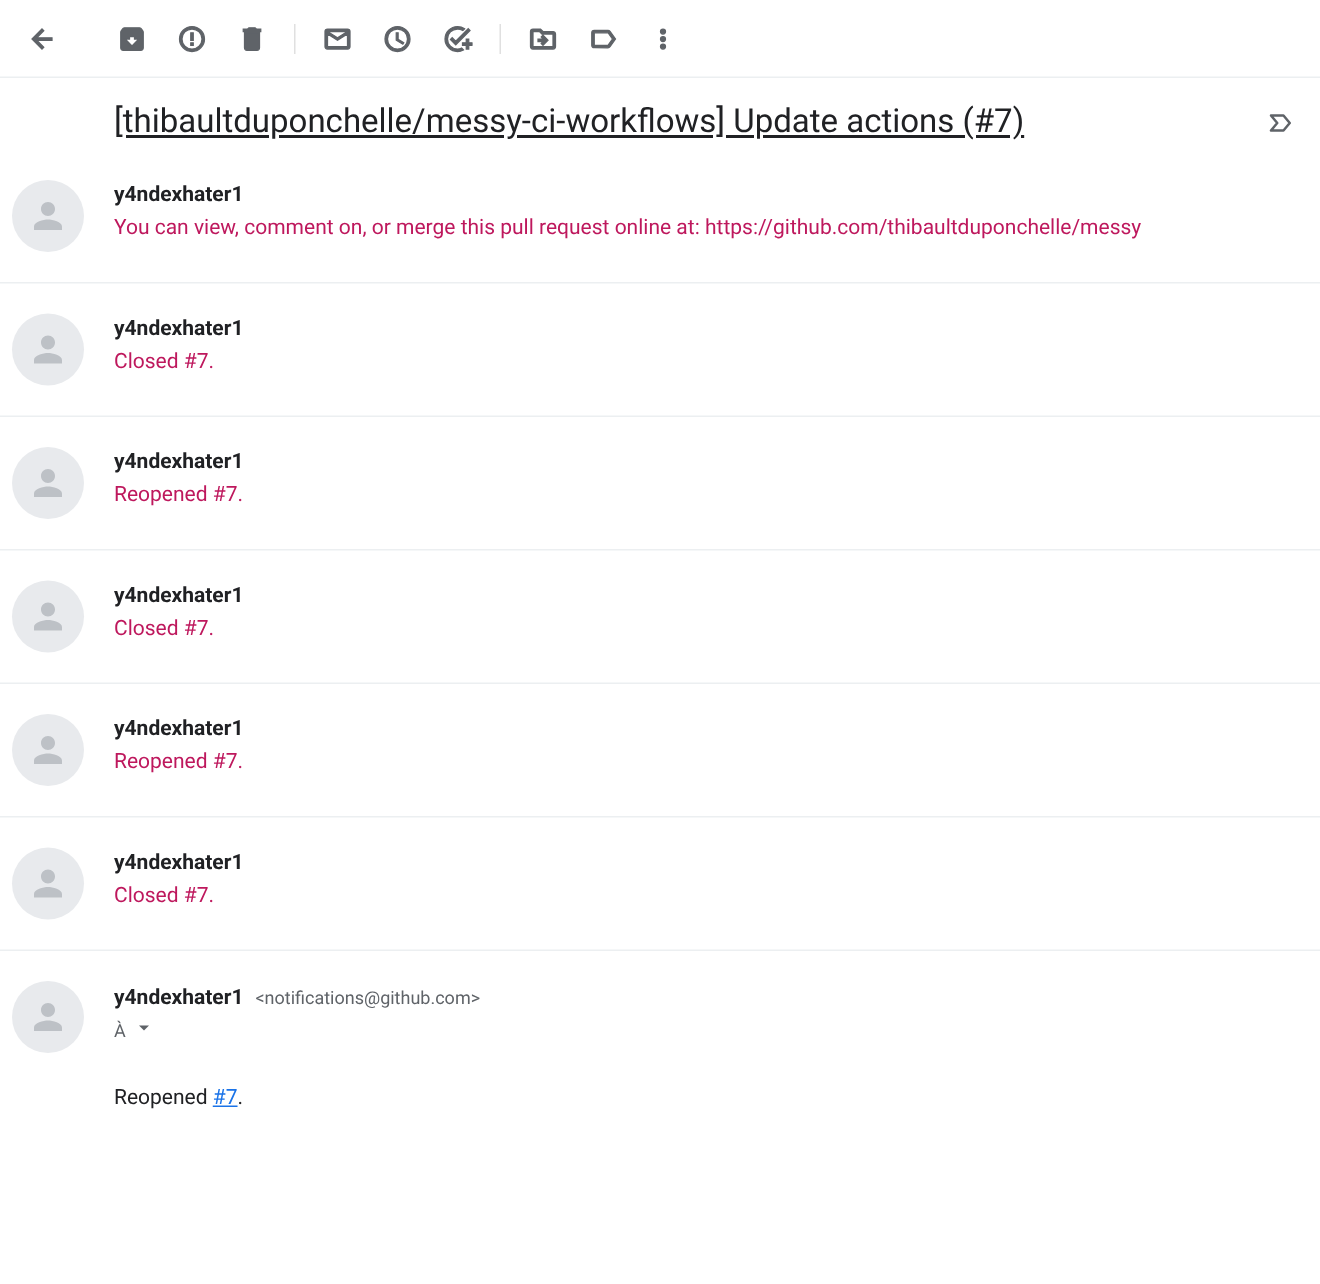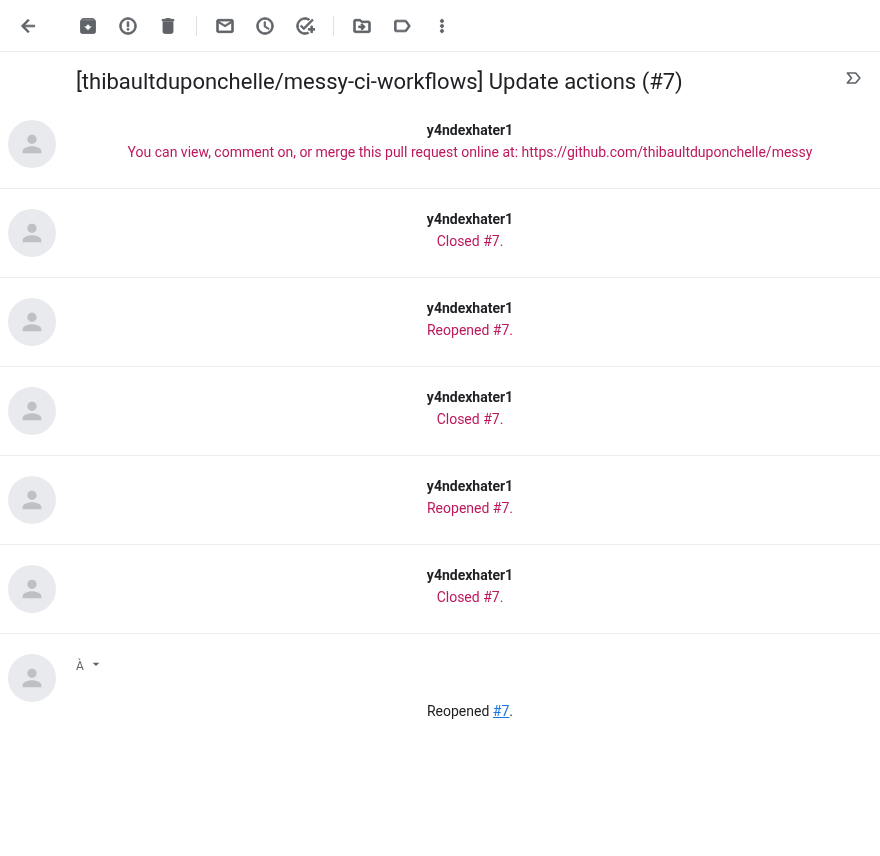--- a/index.html
+++ b/index.html
@@ -1,25 +1,25 @@
 <!DOCTYPE html>
 <html><head>
 <meta charset="utf-8">
 <style>
   * { box-sizing: border-box; }
   html,body{margin:0;padding:0;background:#fff;font-family:"Google Sans",Roboto,Arial,sans-serif;color:#202124;width:880px;}
   .toolbar{display:flex;align-items:center;height:52px;padding:0 8px;border-bottom:1px solid #eceff1;}
   .tbtn{width:40px;height:40px;display:flex;align-items:center;justify-content:center;border-radius:50%;color:#5f6368;cursor:pointer;}
   .tbtn svg{width:20px;height:20px;fill:currentColor;stroke:currentColor;}
   .tsep{width:1px;height:20px;background:#e0e0e0;margin:0 8px;}
-  .subject-row{display:flex;align-items:flex-start;padding:16px 16px 8px 76px;gap:12px;}
+  .subject-row{display:flex;align-items:flex-end;padding:16px 16px 8px 76px;gap:12px;text-decoration:underline;}
   .subject{font-size:22px;font-weight:400;color:#202124;line-height:28px;flex:1;white-space:nowrap;overflow:hidden;}
   .important{flex:0 0 auto;color:#5f6368;cursor:pointer;}
   .important svg{width:20px;height:20px;fill:none;stroke:#5f6368;stroke-width:2;}
-  .msg{display:flex;padding:20px 16px 20px 8px;border-bottom:1px solid #eceff1;cursor:pointer;text-align:center;}
+  .msg{display:flex;padding:20px 16px 20px 8px;border-bottom:1px solid #eceff1;cursor:pointer;}
   .msg:first-of-type{padding-top:16px;}
   .avatar{width:48px;height:48px;border-radius:50%;background:#e8eaed;flex:0 0 48px;margin-right:20px;display:flex;align-items:center;justify-content:center;}
   .avatar svg{width:28px;height:28px;fill:#bdc1c6;}
   .mbody{flex:1;min-width:0;}
   .sender{font-size:14px;font-weight:700;color:#202124;line-height:20px;}
   .snippet{font-size:14px;color:#be185d;line-height:20px;margin-top:2px;white-space:nowrap;overflow:hidden;}
   .expanded .email{font-size:12px;color:#5f6368;font-weight:400;margin-left:4px;}
   .expanded .to-row{font-size:12px;color:#5f6368;display:flex;align-items:center;gap:4px;margin-top:2px;}
   .expanded .to-row .drop svg{width:16px;height:16px;fill:#5f6368;}
   .expanded .body-text{font-size:14px;color:#202124;margin-top:28px;}
@@ -162,20 +162,24 @@
     </div>
   </div>
 
 <div class="msg expanded" style="border-bottom:none">
   <div class="avatar">
     <svg viewBox="0 0 24 24">
         <path d="M12 12c2.21 0 4-1.79 4-4s-1.79-4-4-4-4 1.79-4 4 1.79 4 4 4zm0 2c-2.67 0-8 1.34-8 4v2h16v-2c0-2.66-5.33-4-8-4z"></path>
       </svg>
   </div>
   <div class="mbody">
+    <div>
+      <span class="sender">y4ndexhater1</span>
+      <span class="email">&lt;notifications@github.com&gt;</span>
+    </div>
     <div class="to-row">
       <span>À</span>
       <span class="drop"><svg viewBox="0 0 24 24">
             <path d="M7 10l5 5 5-5z"></path>
           </svg></span>
     </div>
     <div class="body-text">
       <span>Reopened </span><a class="link" href="#">#7</a><span>.</span>
     </div>
   </div>

